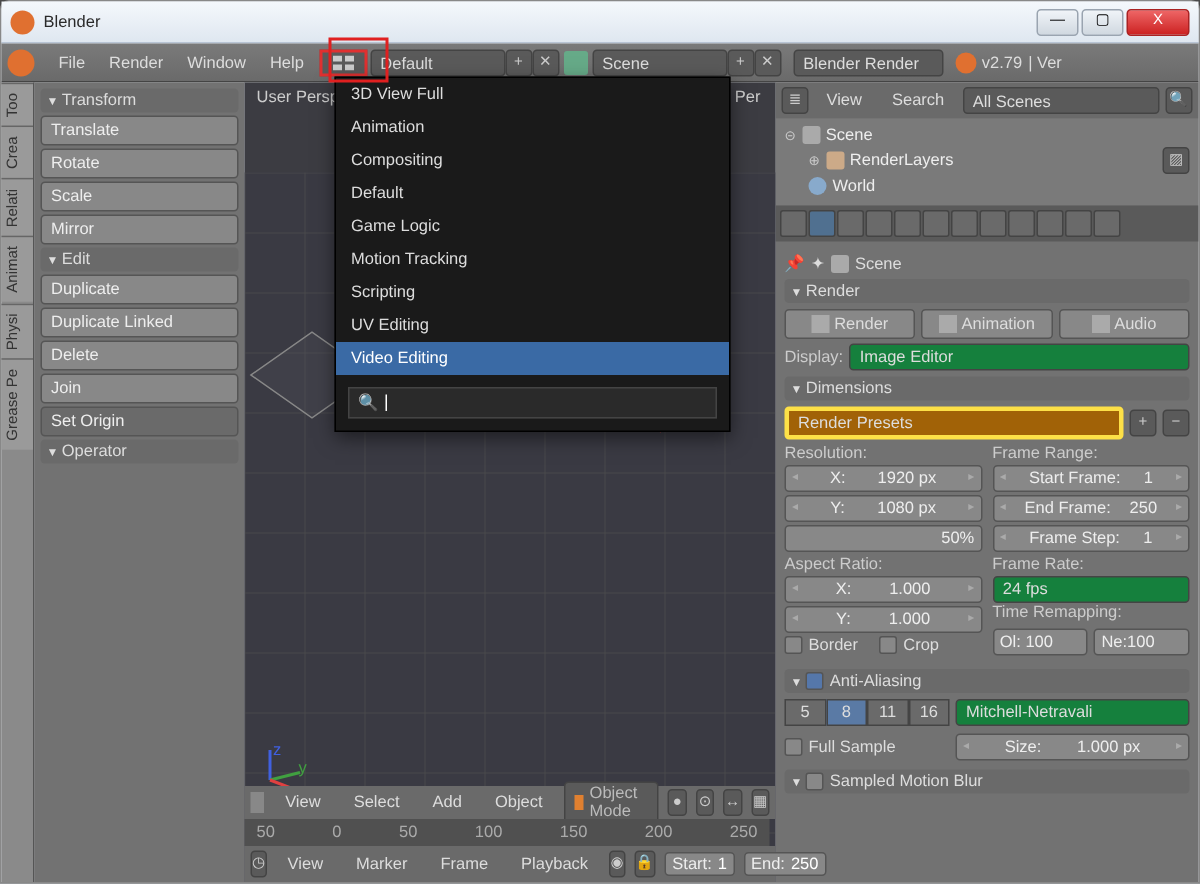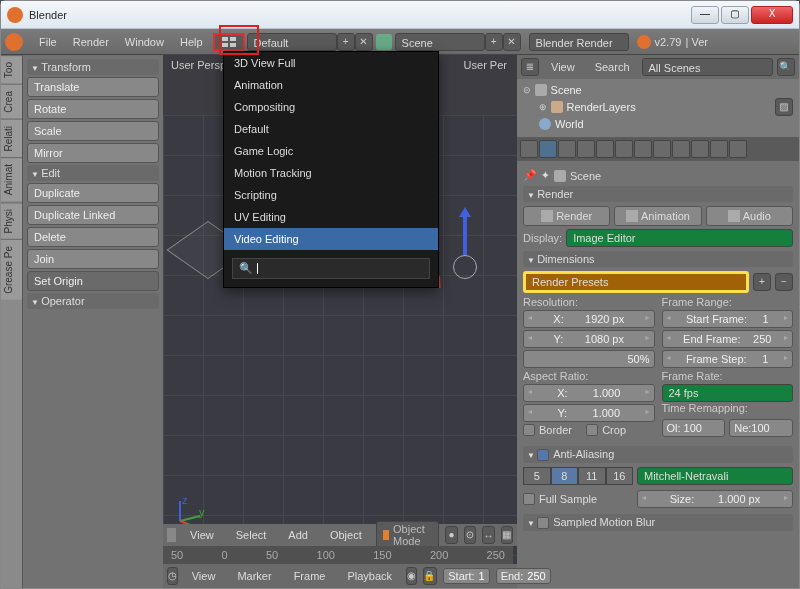--- a/index.html
+++ b/index.html
@@ -77,21 +77,21 @@
 .col .lbl{color:#ccc;margin-bottom:2px;}
 .nfield{background:#888;border:1px solid #555;border-radius:3px;padding:2px 4px;display:flex;justify-content:space-between;margin:2px 0;color:#eee;}
 .nfield .arrow{color:#aaa;font-size:8px;}
 .chkrow{display:flex;align-items:center;gap:4px;}
 .chk{width:12px;height:12px;background:#888;border:1px solid #555;border-radius:2px;}
 .chk.on{background:#5577aa;}
 .seg{display:flex;}
 .seg .s{flex:1;background:#6a6a6a;border:1px solid #444;padding:2px 0;text-align:center;cursor:pointer;}
 .seg .s.on{background:#5a7aa5;}
 
-.dropdown { position:absolute; top:22px; left:222px; width:216px; background:#1a1a1a; border:1px solid #000; z-index:100; color:#ddd; box-shadow:0 4px 12px rgba(0,0,0,.5);}
+.dropdown { position:absolute; top:22px; left:222px; width:264px; background:#1a1a1a; border:1px solid #000; z-index:100; color:#ddd; box-shadow:0 4px 12px rgba(0,0,0,.5);}
 .dropdown .item{padding:5px 10px;cursor:pointer;}
 .dropdown .item.hl{background:#3a6aa5;color:#fff;}
 .dropdown .search{margin:8px;padding:3px 6px;background:#2a2a2a;border:1px solid #444;color:#ddd;display:flex;gap:4px;align-items:center;}
 .dropdown .search input{background:transparent;border:none;color:#fff;outline:none;flex:1;}
 .cursor-line{display:inline-block;width:1px;height:11px;background:#fff;}
 
 .red-box{position:absolute;top:-4px;left:218px;width:40px;height:30px;border:2px solid #e02020;z-index:101;}
 
 .arrow-red{position:absolute;top:220px;left:270px;width:0;height:0;border-left:5px solid transparent;border-right:5px solid transparent;border-top:12px solid #e04040;transform:rotate(200deg);}
 .arrow-blue{position:absolute;top:160px;left:300px;width:4px;height:40px;background:#4060e0;}

